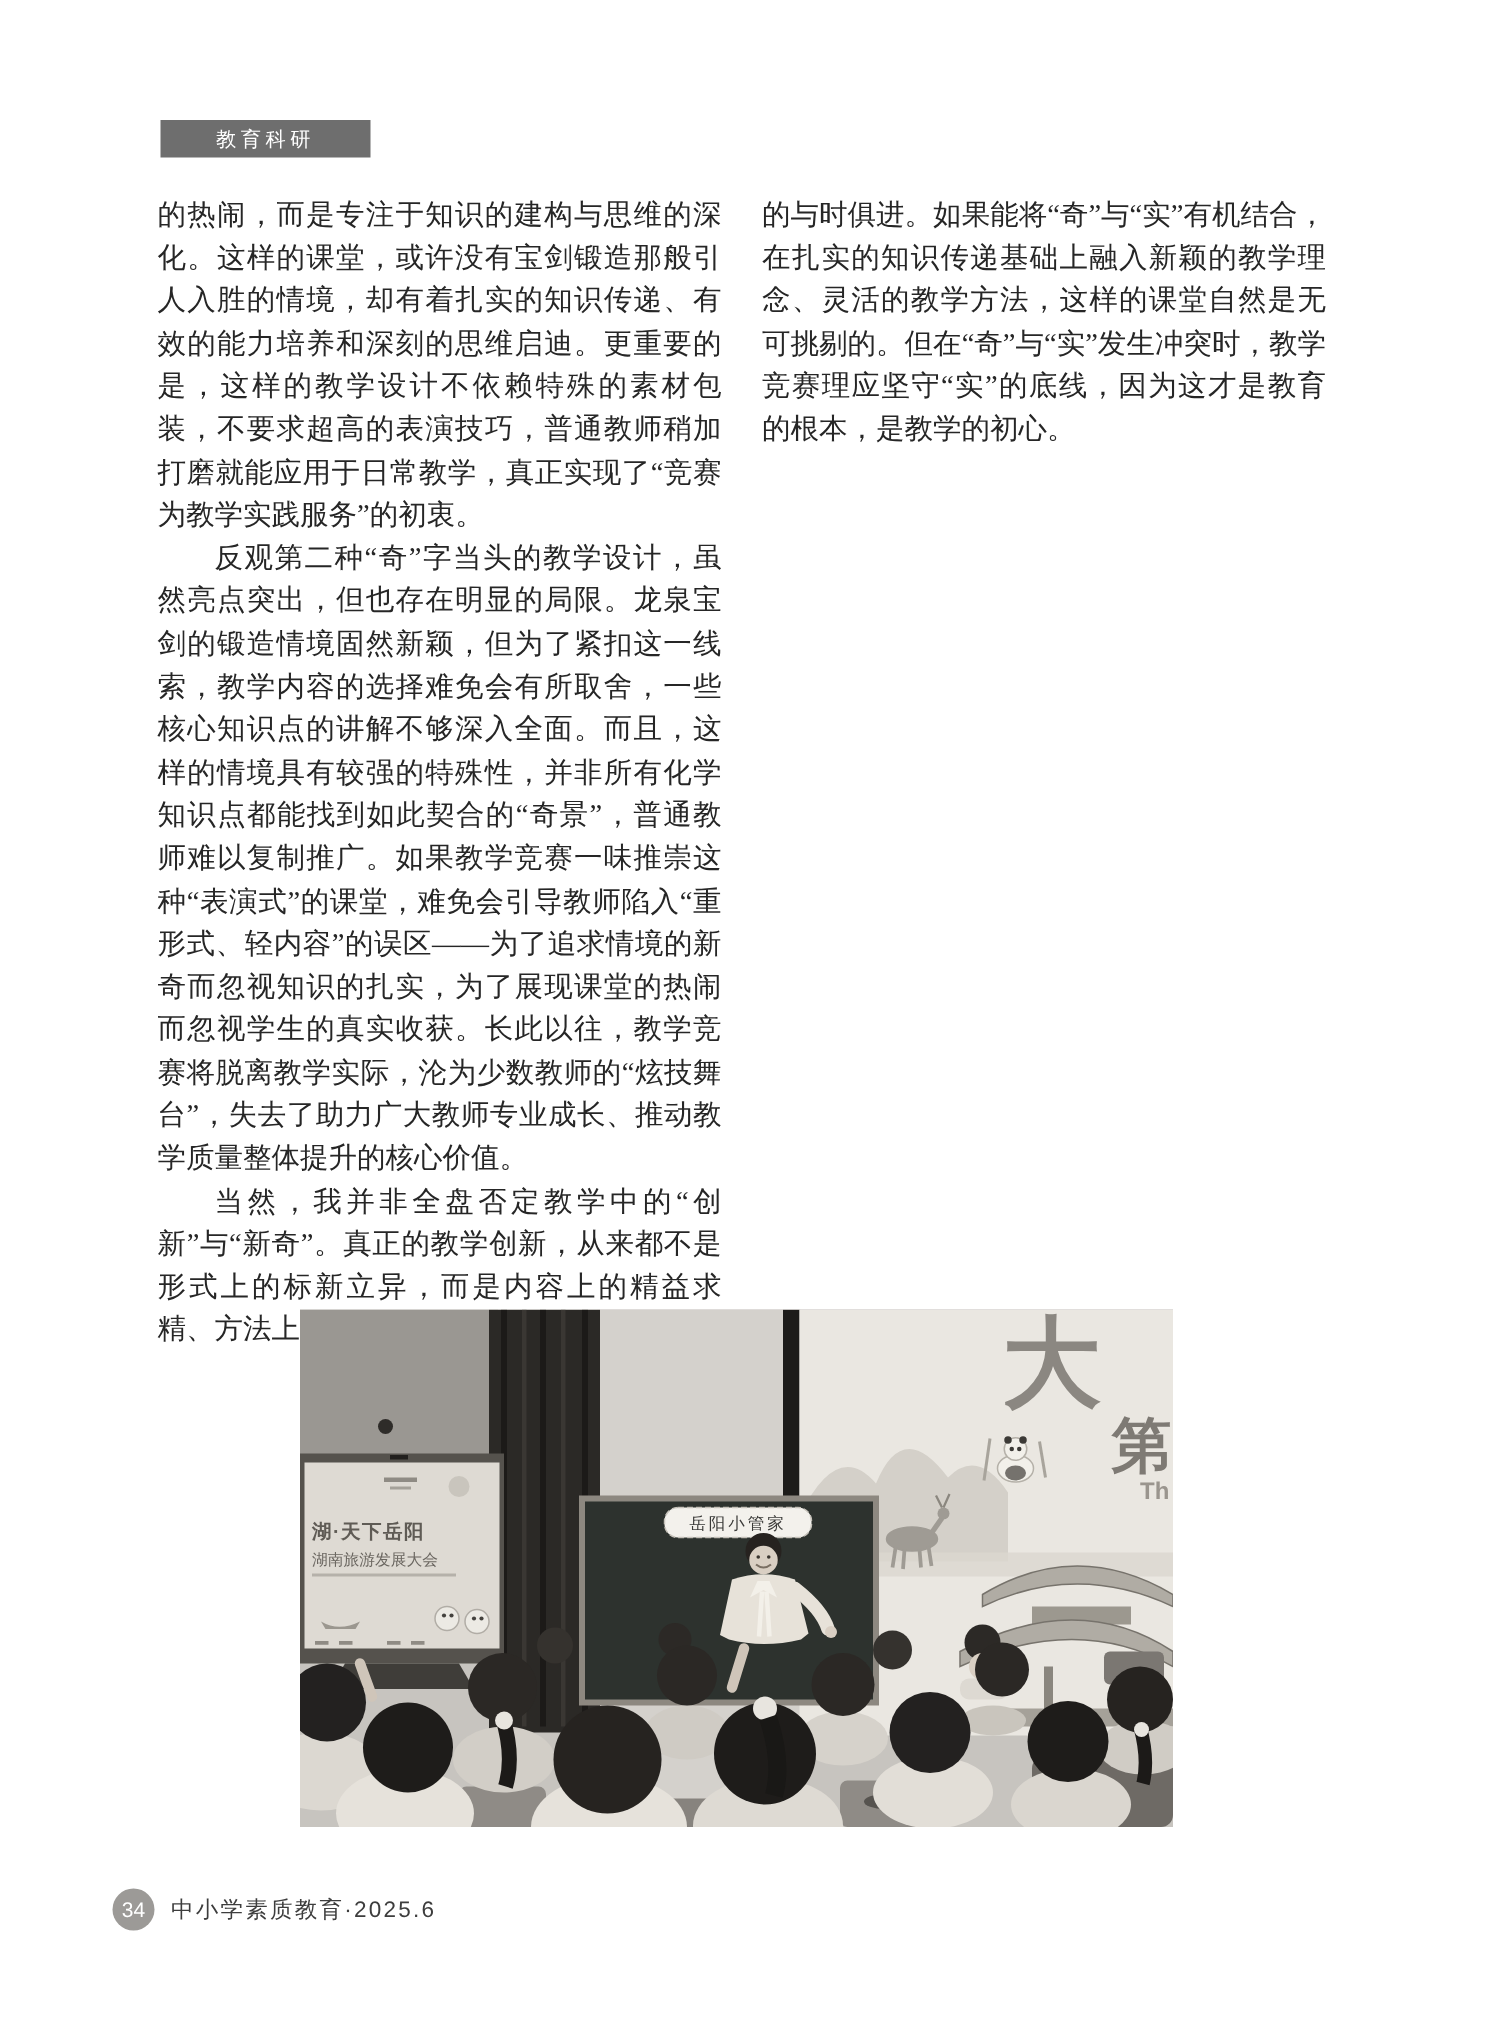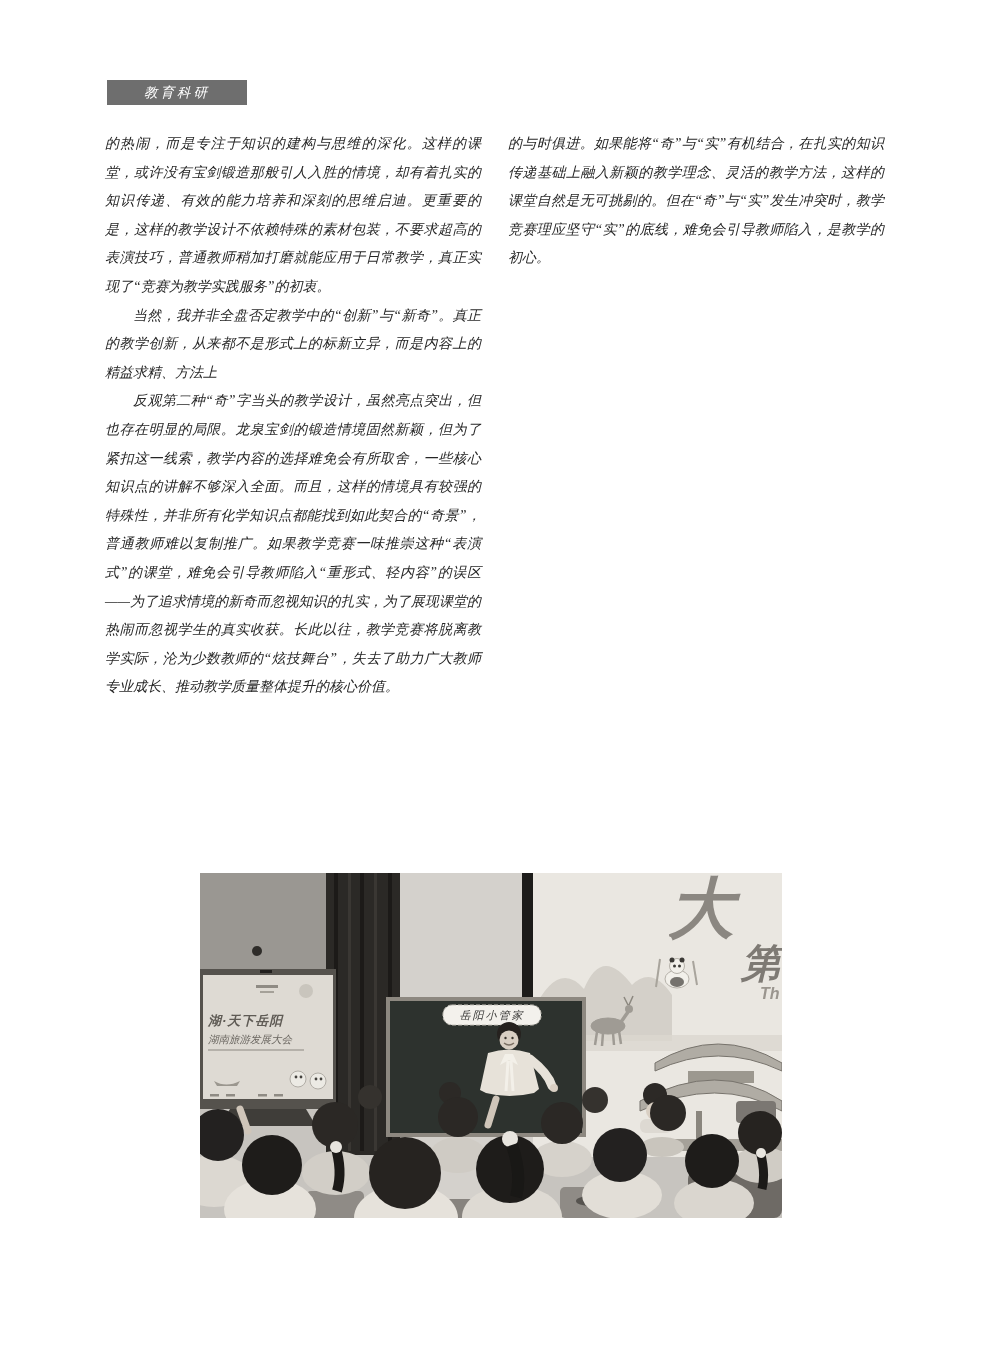--- a/index.html
+++ b/index.html
@@ -1,36 +1,36 @@
 <!DOCTYPE html>
 <html><head>
 <meta charset="utf-8">
 <style>
   html,body{margin:0;padding:0;}
   body{
     width:992px;height:1346px;position:relative;background:#ffffff;
     font-family:"Liberation Serif","DejaVu Serif",serif;
   }
-  .page{position:absolute;inset:0;background:#ffffff;overflow:hidden;font-style:italic;}
+  .page{position:absolute;inset:0;background:#ffffff;overflow:hidden;}
 
   .header-badge{
     position:absolute;left:107px;top:80px;width:140px;height:25px;
     background:#6e6e6e;color:#ffffff;
     font-family:"Liberation Sans","DejaVu Sans",sans-serif;
     font-size:13.5px;letter-spacing:3px;
     display:flex;align-items:center;justify-content:center;
   }
 
   .columns{
     position:absolute;left:105px;top:130px;width:780px;
     display:flex;gap:27px;
   }
   .col{
     width:376px;
-    font-size:14px;line-height:28.6px;color:#262626;
+    font-size:19px;line-height:28.6px;color:#262626;
     text-align:justify;text-justify:inter-character;
   }
   .col p{margin:0;}
   .col p.indent{text-indent:2em;}
 
   .photo{
     position:absolute;left:200px;top:873px;width:582px;height:345px;
     background:#c7c4bf;overflow:hidden;
   }
   .photo svg{display:block;}
@@ -50,25 +50,25 @@
 </head>
 <body>
 
 <div class="page">
 
   <div class="header-badge">教育科研</div>
 
   <div class="columns">
     <div class="col">
         <p class="">的热闹，而是专注于知识的建构与思维的深化。这样的课堂，或许没有宝剑锻造那般引人入胜的情境，却有着扎实的知识传递、有效的能力培养和深刻的思维启迪。更重要的是，这样的教学设计不依赖特殊的素材包装，不要求超高的表演技巧，普通教师稍加打磨就能应用于日常教学，真正实现了“竞赛为教学实践服务”的初衷。</p>
+        <p class="indent">反观第二种“奇”字当头的教学设计，虽然亮点突出，但也存在明显的局限。龙泉宝剑的锻造情境固然新颖，但为了紧扣这一线索，教学内容的选择难免会有所取舍，一些核心知识点的讲解不够深入全面。而且，这样的情境具有较强的特殊性，并非所有化学知识点都能找到如此契合的“奇景”，普通教师难以复制推广。如果教学竞赛一味推崇这种“表演式”的课堂，难免会引导教师陷入“重形式、轻内容”的误区——为了追求情境的新奇而忽视知识的扎实，为了展现课堂的热闹而忽视学生的真实收获。长此以往，教学竞赛将脱离教学实际，沦为少数教师的“炫技舞台”，失去了助力广大教师专业成长、推动教学质量整体提升的核心价值。</p>
         <p class="indent">当然，我并非全盘否定教学中的“创新”与“新奇”。真正的教学创新，从来都不是形式上的标新立异，而是内容上的精益求精、方法上</p>
-        <p class="indent">反观第二种“奇”字当头的教学设计，虽然亮点突出，但也存在明显的局限。龙泉宝剑的锻造情境固然新颖，但为了紧扣这一线索，教学内容的选择难免会有所取舍，一些核心知识点的讲解不够深入全面。而且，这样的情境具有较强的特殊性，并非所有化学知识点都能找到如此契合的“奇景”，普通教师难以复制推广。如果教学竞赛一味推崇这种“表演式”的课堂，难免会引导教师陷入“重形式、轻内容”的误区——为了追求情境的新奇而忽视知识的扎实，为了展现课堂的热闹而忽视学生的真实收获。长此以往，教学竞赛将脱离教学实际，沦为少数教师的“炫技舞台”，失去了助力广大教师专业成长、推动教学质量整体提升的核心价值。</p>
       </div>
     <div class="col">
-        <p class="">的与时俱进。如果能将“奇”与“实”有机结合，在扎实的知识传递基础上融入新颖的教学理念、灵活的教学方法，这样的课堂自然是无可挑剔的。但在“奇”与“实”发生冲突时，教学竞赛理应坚守“实”的底线，难免会引导教师陷入，是教学的初心。</p>
+        <p class="">的与时俱进。如果能将“奇”与“实”有机结合，在扎实的知识传递基础上融入新颖的教学理念、灵活的教学方法，这样的课堂自然是无可挑剔的。但在“奇”与“实”发生冲突时，教学竞赛理应坚守“实”的底线，因为这才是教育的根本，是教学的初心。</p>
       </div>
   </div>
 
   <div class="photo">
     <svg viewBox="0 0 582 345" width="582" height="345">
 
       <rect x="0" y="0" width="582" height="345" fill="#c7c4bf"></rect>
       <rect x="0" y="0" width="132" height="102" fill="#9a9792"></rect>
       <circle cx="57" cy="78" r="5" fill="#2e2c29"></circle>
       <rect x="198" y="0" width="136" height="345" fill="#d4d1cc"></rect>
@@ -217,14 +217,18 @@
         <circle cx="420" cy="282" r="27" fill="#232120"></circle>
         <circle cx="468" cy="240" r="18" fill="#2b2825"></circle>
         <circle cx="512" cy="288" r="27" fill="#1e1c1a"></circle>
         <circle cx="560" cy="260" r="22" fill="#262320"></circle>
         <path d="M560,278 q6,22 2,38" stroke="#1c1a18" stroke-width="9" fill="none"></path>
         <circle cx="561" cy="280" r="5" fill="#e8e5df"></circle>
       </g>
     </svg>
   </div>
 
+  <div class="footer">
+    <div class="page-num">34</div>
+    <div class="journal">中小学素质教育·2025.6</div>
+  </div>
 
 </div>
 
 </body></html>

